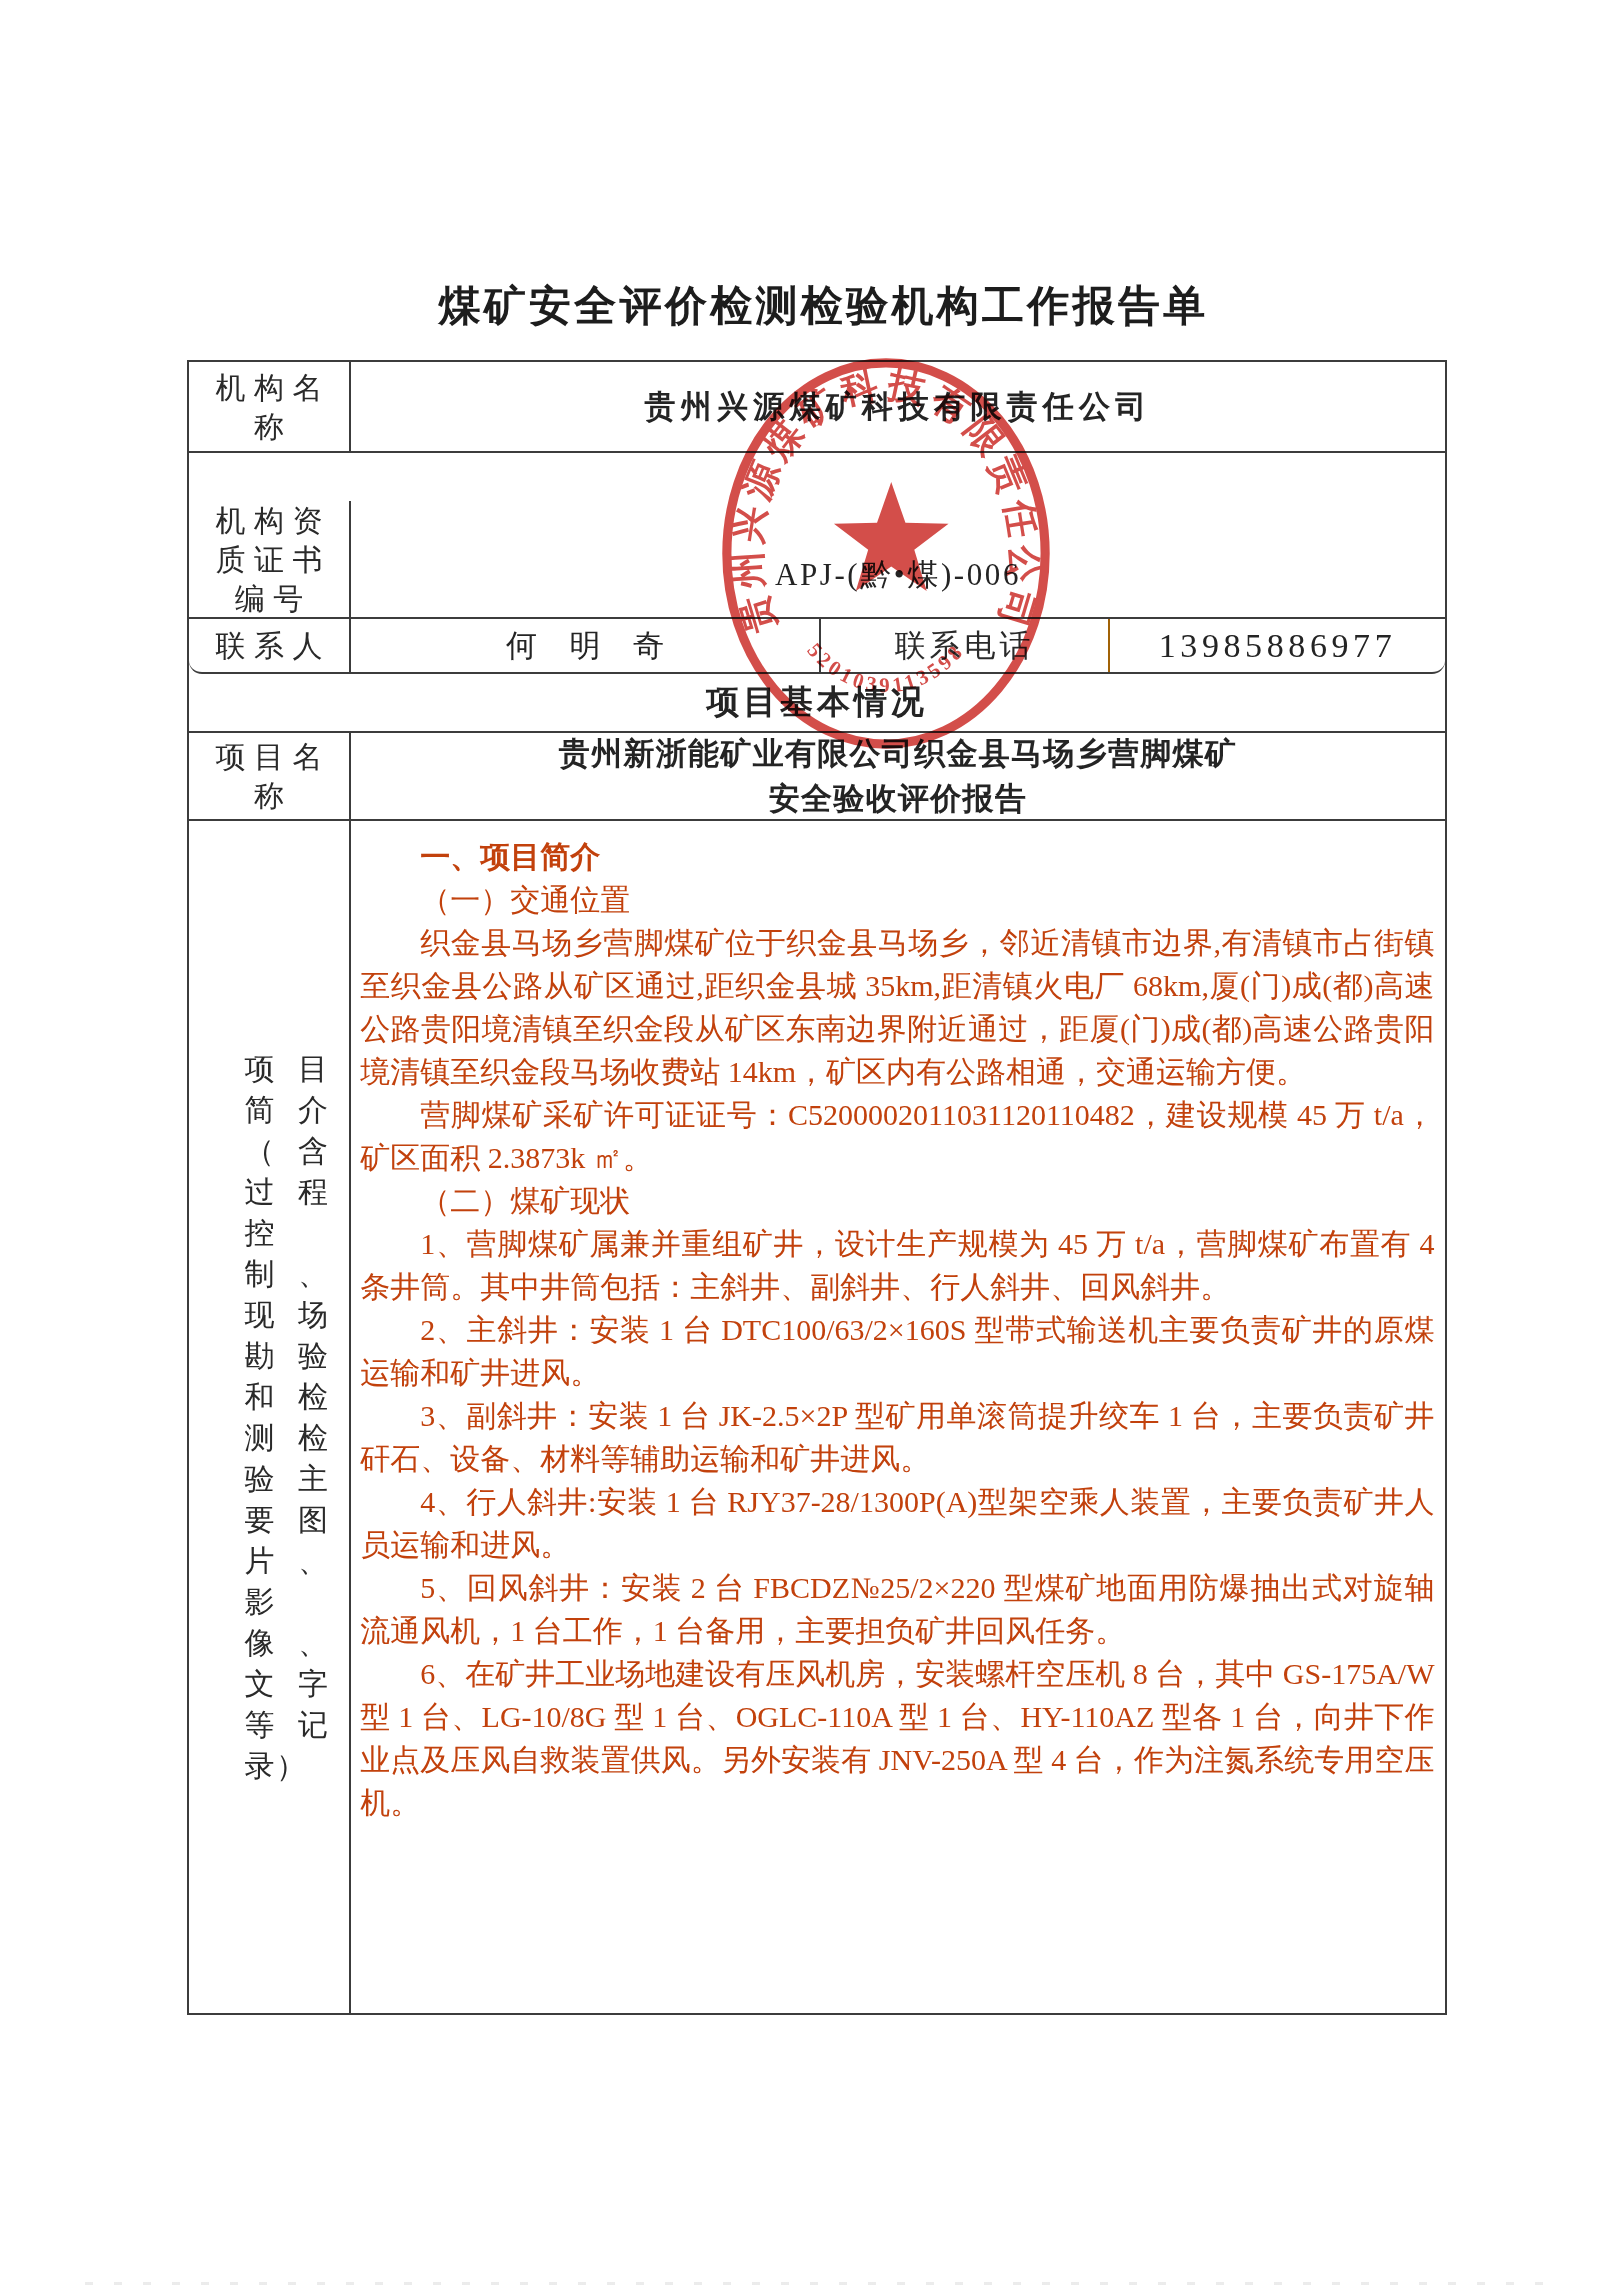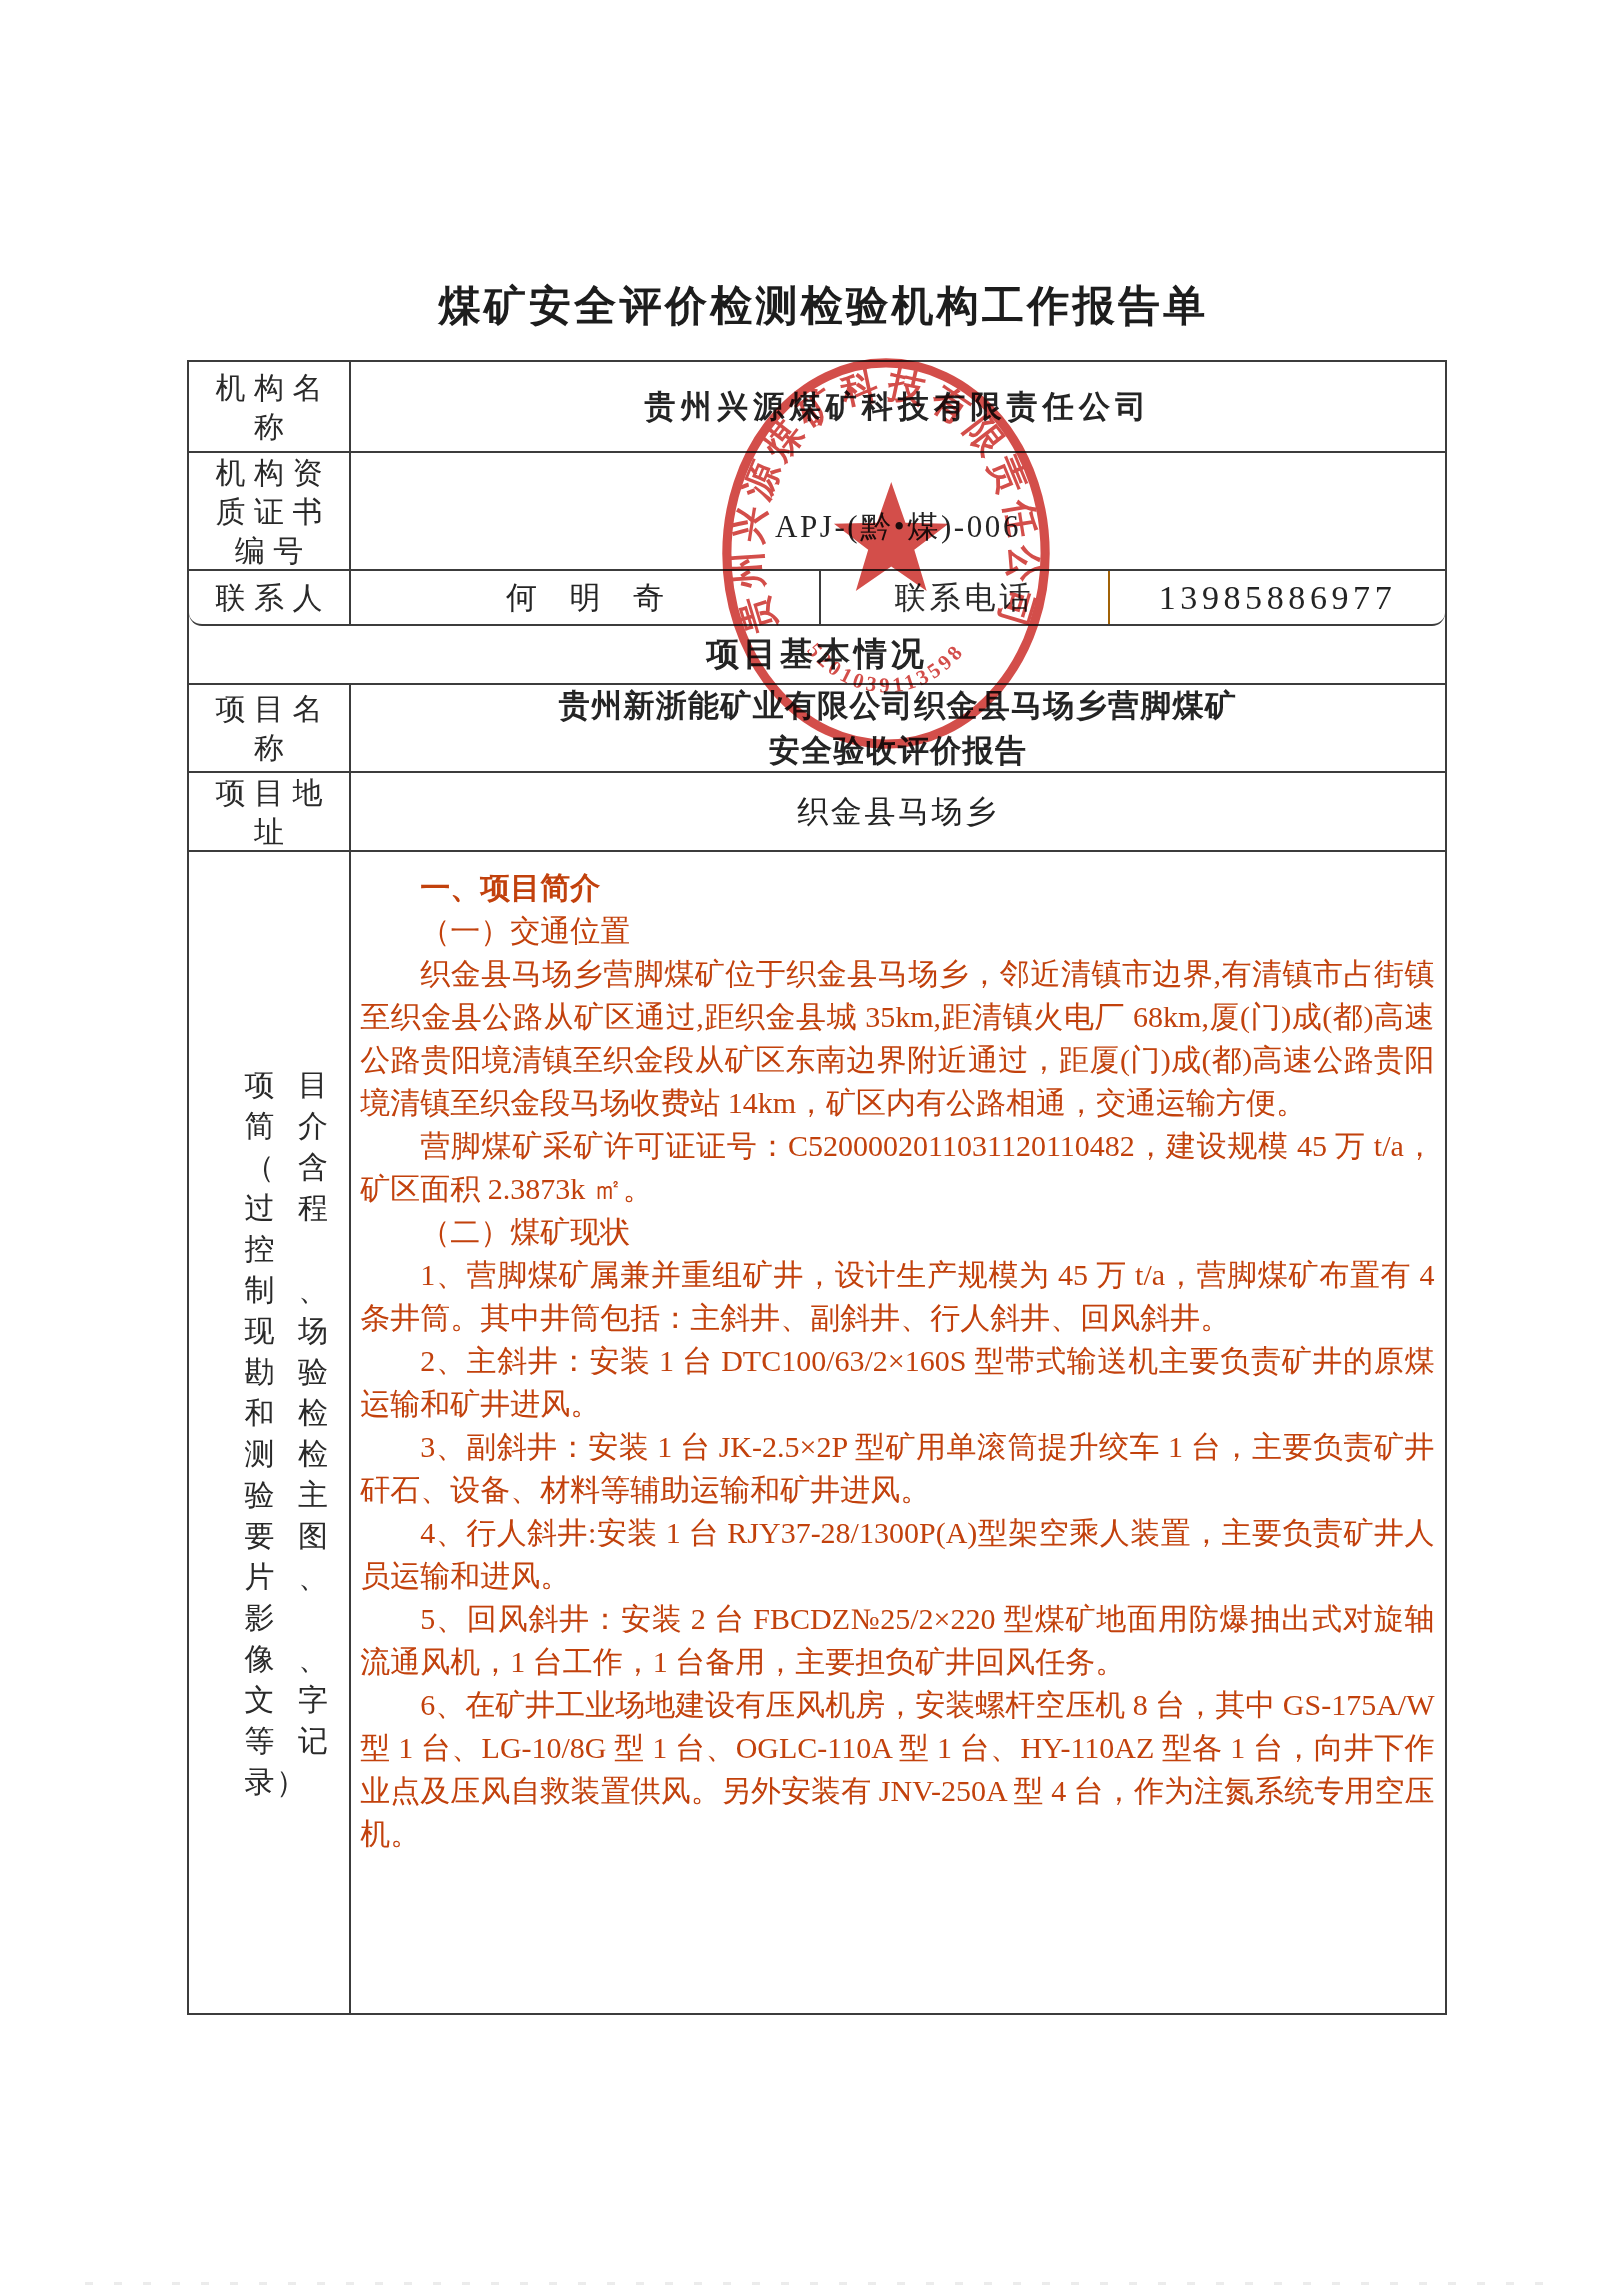--- a/index.html
+++ b/index.html
@@ -10,21 +10,21 @@
   .doc-title {
     position:absolute; left:12px; top:278px; width:1623px; text-align:center;
     font-size:42px; font-weight:bold; letter-spacing:3.3px; color:#1d1d1d;
   }
   .tbl {
     position:absolute; left:187px; top:360px; width:1260px; height:1655px;
     border:2.6px solid #3c3c3c; box-sizing:border-box; display:flex; flex-direction:column;
   }
   .row { display:flex; border-bottom:2px solid #3c3c3c; box-sizing:border-box; flex:0 0 auto; }
   .row:last-child { border-bottom:none; flex:1 1 auto; }
-  .r1 { height:91px; } .r2 { height:118px; } .r3 { height:55px;border-radius:13px; }
+  .r1 { height:91px; } .r2 { height:118px;margin-top:48px; } .r3 { height:55px;border-radius:13px; }
   .r4 { height:59px; } .r5 { height:88px; } .r6 { height:79px; }
   .lbl {
     width:162px; flex:0 0 162px; border-right:2px solid #3c3c3c; box-sizing:border-box;
     display:flex; align-items:center; justify-content:center; text-align:center;
     font-size:30px; line-height:39px; letter-spacing:8.5px; padding-left:8.5px;
     white-space:pre-line; color:#2a2a2a;
   }
   .val {
     flex:1 1 auto; display:flex; align-items:center; justify-content:center;
     font-size:31px; text-align:center; white-space:pre-line; line-height:45px;
@@ -103,25 +103,20 @@
 
     <div class="row r4 section-row">项目基本情况</div>
 
     <div class="row r5">
       <div class="lbl">项目名
 称</div>
       <div class="val bold" style="font-size:31px; letter-spacing:1.3px;">贵州新浙能矿业有限公司织金县马场乡营脚煤矿
 安全验收评价报告</div>
     </div>
 
-    <div class="row r6">
-      <div class="lbl">项目地
-址</div>
-      <div class="val" style="letter-spacing:2.6px;">织金县马场乡</div>
-    </div>
 
     <div class="row r7">
       <div class="intro-lbl">
         <div class="intro-lbl-inner">项目简介（含过程控制、现场勘验和检测检验主要图片、影像、文字等记录）</div>
       </div>
       <div class="intro-body">
           <p class="para bold">一、项目简介</p>
           <p class="para">（一）交通位置</p>
           <p class="para">织金县马场乡营脚煤矿位于织金县马场乡，邻近清镇市边界,有清镇市占街镇至织金县公路从矿区通过,距织金县城 35km,距清镇火电厂 68km,厦(门)成(都)高速公路贵阳境清镇至织金段从矿区东南边界附近通过，距厦(门)成(都)高速公路贵阳境清镇至织金段马场收费站 14km，矿区内有公路相通，交通运输方便。</p>
           <p class="para">营脚煤矿采矿许可证证号：C5200002011031120110482，建设规模 45 万 t/a，矿区面积 2.3873k ㎡。</p>

